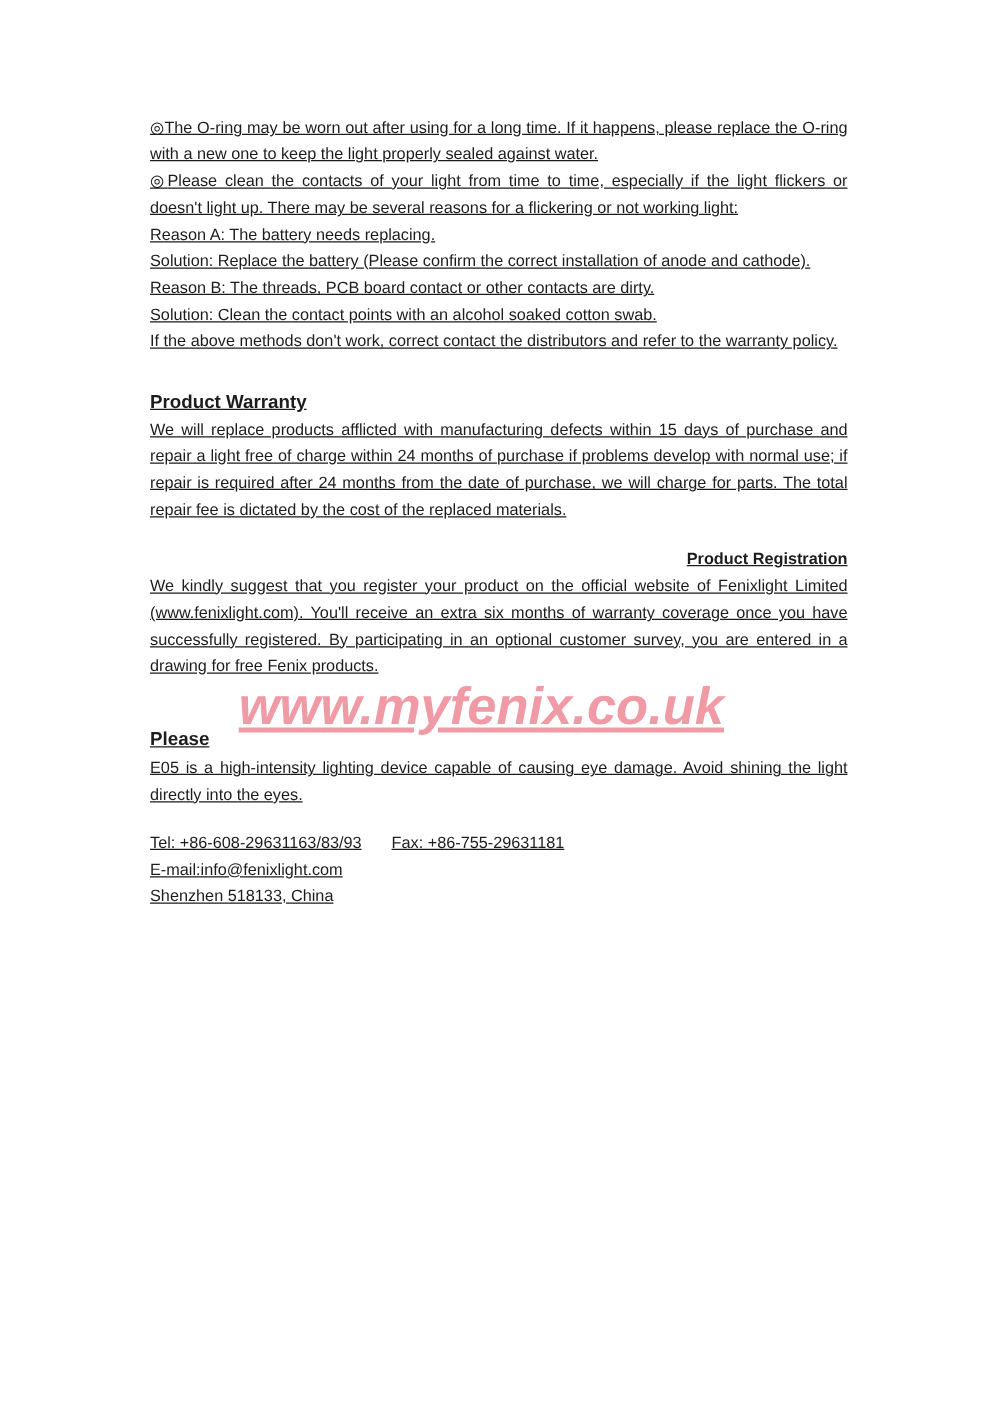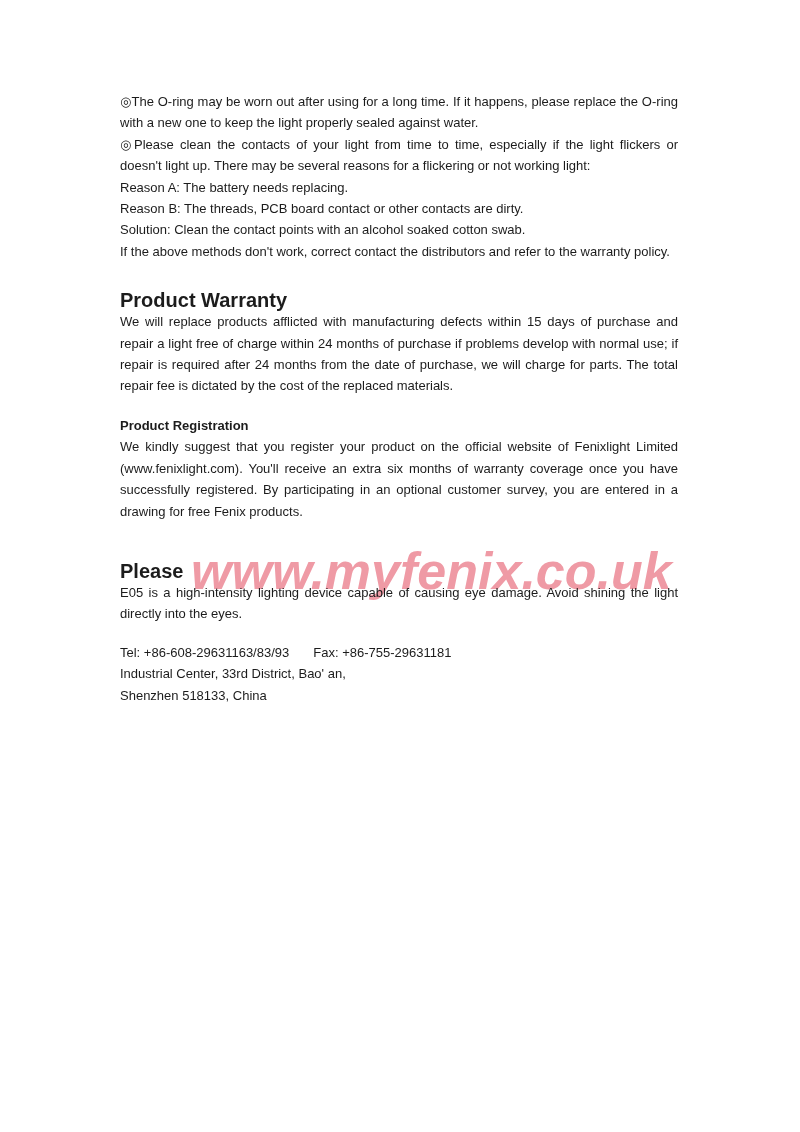--- a/index.html
+++ b/index.html
@@ -11,47 +11,50 @@
   .page {
     position: relative;
     width: 800px; height: 1132px;
     background: #ffffff;
     overflow: hidden;
     color: #1c1c1c;
   }
   .watermark {
     position: absolute;
     left: 191px; top: 541px;
-    font-size: 52px;
+    font-size: 42px;
     font-weight: bold;
     font-style: italic;
     letter-spacing: 0px;
     white-space: nowrap;
     z-index: 1;
     user-select: none;
+    text-decoration: underline;
   }
   .content {
     position: absolute;
     left: 120px; top: 91px;
     width: 558px;
     font-size: 13px;
     line-height: 21.4px;
     z-index: 2;
+    text-decoration: underline;
   }
   .content p, .content h2, .content h3, .content div { margin: 0; padding: 0; }
   .j { text-align: justify; }
   .h-lg {
-    font-size: 20px;
+    font-size: 15px;
     font-weight: bold;
     line-height: 22px;
   }
   .h-sm {
     font-size: 13px;
     font-weight: bold;
     line-height: 21.4px;
+    text-align: right;
   }
   .mt-warranty { margin-top: 27px !important; }
   .mt-reg { margin-top: 18px !important; }
   .mt-warning { margin-top: 38px !important; }
   .mt-contact { margin-top: 17px !important; }
   .telfax-gap { display: inline-block; width: 24px; }
   .bullet-glyph { font-size: 13px; }
 </style>
 </head>
 <body>
@@ -60,33 +63,34 @@
 
   <div class="watermark" style="color: rgb(239, 154, 165);">www.myfenix.co.uk</div>
 
   <div class="content">
 
     <p class="j"><span class="bullet-glyph">◎</span><span>The O-ring may be worn out after using for a long time. If it happens, please replace the O-ring with a new one to keep the light properly sealed against water.</span></p>
 
     <p class="j"><span class="bullet-glyph">◎</span><span>Please clean the contacts of your light from time to time, especially if the light flickers or doesn't light up. There may be several reasons for a flickering or not working light:</span></p>
 
     <p class="j">Reason A: The battery needs replacing.</p>
+    <p class="j">Solution: Replace the battery (Please confirm the correct installation of anode and cathode).</p>
     <p class="j">Reason B: The threads, PCB board contact or other contacts are dirty.</p>
     <p class="j">Solution: Clean the contact points with an alcohol soaked cotton swab.</p>
     <p class="j">If the above methods don't work, correct contact the distributors and refer to the warranty policy.</p>
 
     <h2 class="h-lg mt-warranty">Product Warranty</h2>
     <p class="j">We will replace products afflicted with manufacturing defects within 15 days of purchase and repair a light free of charge within 24 months of purchase if problems develop with normal use; if repair is required after 24 months from the date of purchase, we will charge for parts. The total repair fee is dictated by the cost of the replaced materials.</p>
 
     <h3 class="h-sm mt-reg">Product Registration</h3>
     <p class="j">We kindly suggest that you register your product on the official website of Fenixlight Limited (www.fenixlight.com). You'll receive an extra six months of warranty coverage once you have successfully registered. By participating in an optional customer survey, you are entered in a drawing for free Fenix products.</p>
 
     <h2 class="h-lg mt-warning">Please</h2>
     <p class="j">E05 is a high-intensity lighting device capable of causing eye damage. Avoid shining the light directly into the eyes.</p>
 
     <div class="mt-contact">
       <div><span>Tel: +86-608-29631163/83/93</span><span class="telfax-gap"></span><span>Fax: +86-755-29631181</span></div>
-      <div>Industrial Center, 33rd District, Bao' an,</div>
+      <div>E-mail:info@fenixlight.com</div>
       <div>Shenzhen 518133, China</div>
     </div>
 
   </div>
 </div>
 
 </body></html>

